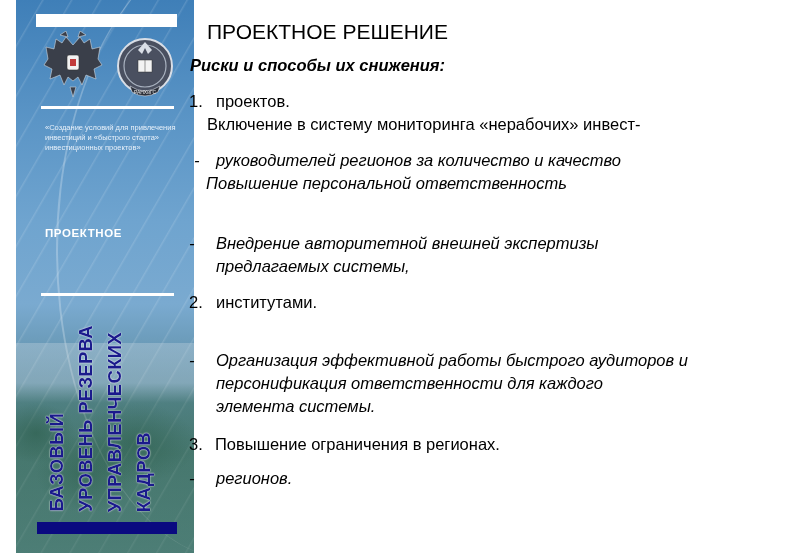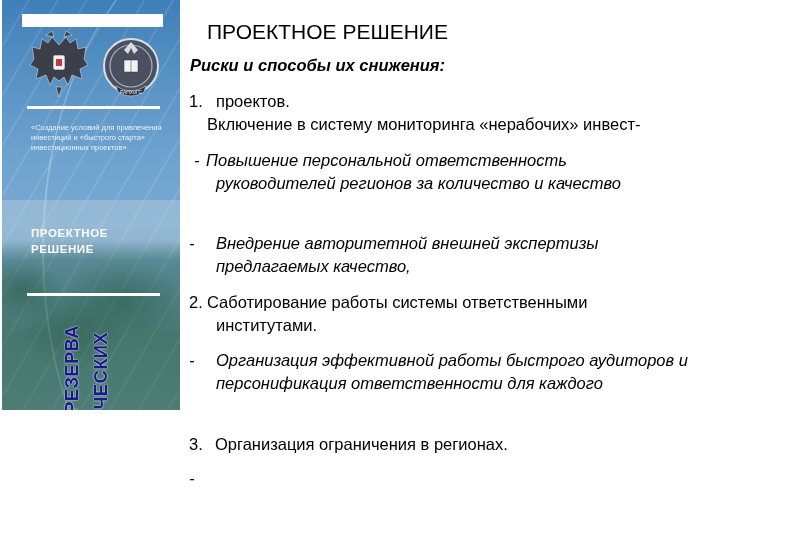--- a/index.html
+++ b/index.html
@@ -1,18 +1,18 @@
 <!DOCTYPE html>
 <html><head>
 <meta charset="utf-8">
 <style>
   html, body { margin:0; padding:0; }
   body { width:800px; height:553px; position:relative; overflow:hidden; background:#ffffff; font-family:"Liberation Sans", sans-serif; }
 
-  .sidebar { position:absolute; left:2px; top:0; width:178px; height:410px; overflow:hidden;
+  .sidebar { position:absolute; left:16px; top:0; width:178px; height:553px; overflow:hidden;
     background: linear-gradient(180deg, #3f7fb8 0%, #5b95c6 22%, #6fa4cf 40%, #7aaad0 55%, #5f8fa6 68%, #4d7d78 82%, #5a8a84 100%); text-decoration: underline; }
   .sidebar .streaks { position:absolute; inset:0;
     background: repeating-linear-gradient(120deg, rgba(255,255,255,0.0) 0px, rgba(255,255,255,0.0) 22px, rgba(255,255,255,0.13) 23px, rgba(255,255,255,0.0) 25px); }
   .sidebar .arc { position:absolute; left:40px; top:-60px; width:360px; height:620px; border-radius:50%; border-left:2px solid rgba(255,255,255,0.25); }
   .sidebar .trees { position:absolute; left:0; bottom:0; width:178px; height:210px;
     background:
       radial-gradient(ellipse 40px 30px at 20px 90px, rgba(40,90,70,0.55), transparent),
       radial-gradient(ellipse 60px 40px at 120px 100px, rgba(40,90,70,0.5), transparent),
       radial-gradient(ellipse 50px 40px at 70px 130px, rgba(40,90,70,0.45), transparent),
       linear-gradient(180deg, rgba(200,215,225,0.35) 0px, rgba(200,215,225,0.35) 40px, rgba(60,110,90,0.35) 60px, rgba(60,110,100,0.45) 210px); }
@@ -82,21 +82,20 @@
       <text x="31" y="63.5" text-anchor="middle" font-size="5" fill="#e8e8e8" font-family="Liberation Sans, sans-serif">РАНХиГС</text>
     </svg>
   </div>
 
   <div class="rule-1"></div>
 
   <div class="caption">«Создание условий для привлечения инвестиций и «быстрого старта» инвестиционных проектов»</div>
 
   <div class="section">
     <div>ПРОЕКТНОЕ</div>
-    <div>РЕШЕНИЕ</div>
   </div>
 
   <div class="rule-2"></div>
 
   <div class="vertical-wrap">
     <div class="vline vline-1">БАЗОВЫЙ</div>
     <div class="vline vline-2">УРОВЕНЬ РЕЗЕРВА</div>
     <div class="vline vline-3">УПРАВЛЕНЧЕСКИХ</div>
     <div class="vline vline-4">КАДРОВ</div>
   </div>
@@ -109,43 +108,44 @@
   <div class="subtitle">Риски и способы их снижения:</div>
 
   <div class="p p1">
     <span class="marker">1.</span>
     <span class="ind">проектов.</span>
     <span class="ind" style="padding-left:18px">Включение в систему мониторинга «нерабочих» инвест-</span>
   </div>
 
   <div class="p p2 it">
     <span class="marker">-</span>
+    <span class="ind" style="padding-left:22px">руководителей регионов за количество и качество</span>
     <span class="ind" style="padding-left:12px">Повышение персональной ответственность</span>
-    <span class="ind" style="padding-left:22px">руководителей регионов за количество и качество</span>
   </div>
 
   <div class="p p3 it">
     <span class="marker">-</span>
     <span class="ind">Внедрение авторитетной внешней экспертизы</span>
-    <span class="ind">предлагаемых качество,</span>
+    <span class="ind">предлагаемых системы,</span>
   </div>
 
   <div class="p p4">
     <span class="marker">2.</span>
-    <span class="ind" style="padding-left:18px">Саботирование работы системы ответственными</span>
     <span class="ind">институтами.</span>
   </div>
 
   <div class="p p5 it">
     <span class="marker">-</span>
     <span class="ind">Организация эффективной работы быстрого аудиторов и</span>
     <span class="ind">персонификация ответственности для каждого</span>
+    <span class="ind">элемента системы.</span>
   </div>
 
   <div class="p p6">
     <span class="marker">3.</span>
-    <span class="ind" style="padding-left:26px">Организация ограничения в регионах.</span>
+    <span class="ind" style="padding-left:26px">Повышение ограничения в регионах.</span>
   </div>
 
   <div class="p p7 it">
     <span class="marker">-</span>
+    <span class="ind">регионов.</span>
   </div>
 </div>
 
 </body></html>

